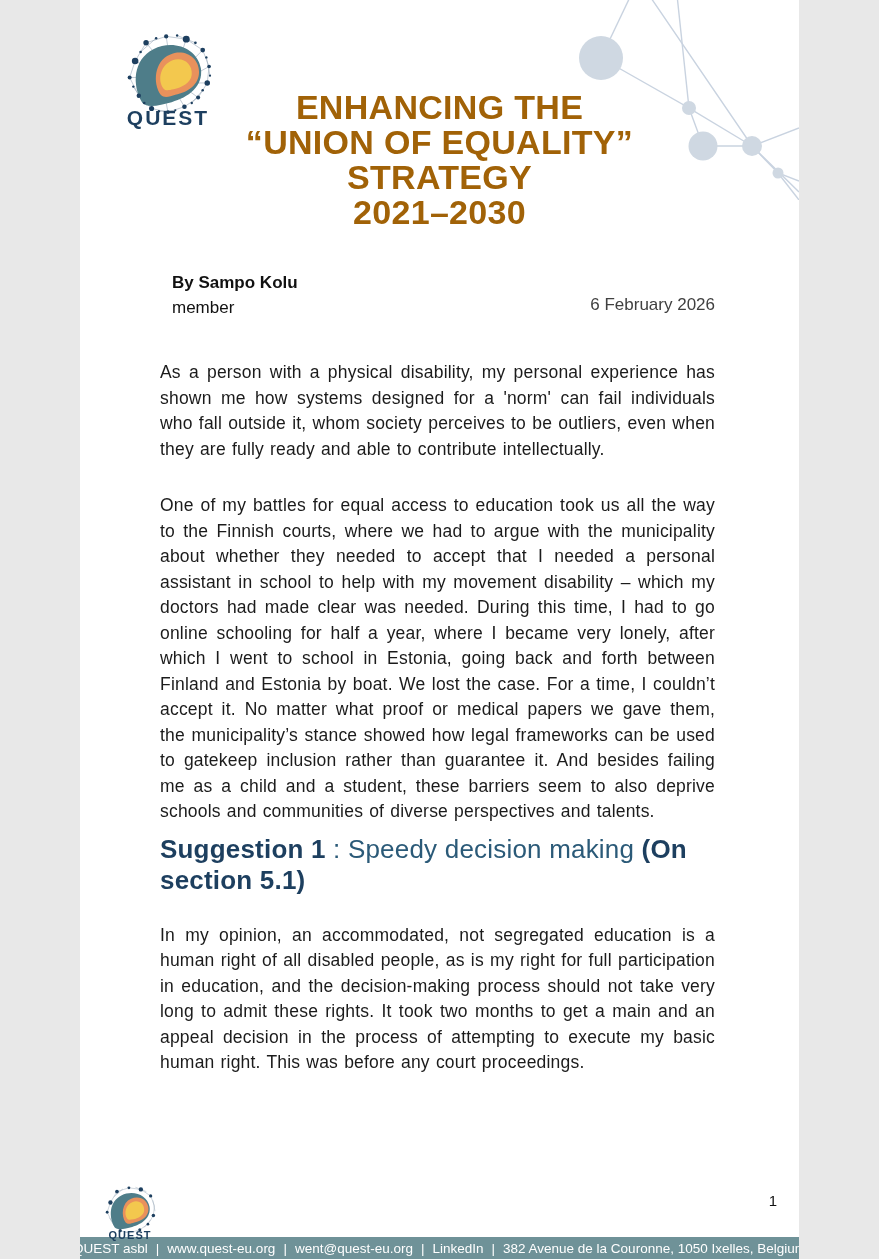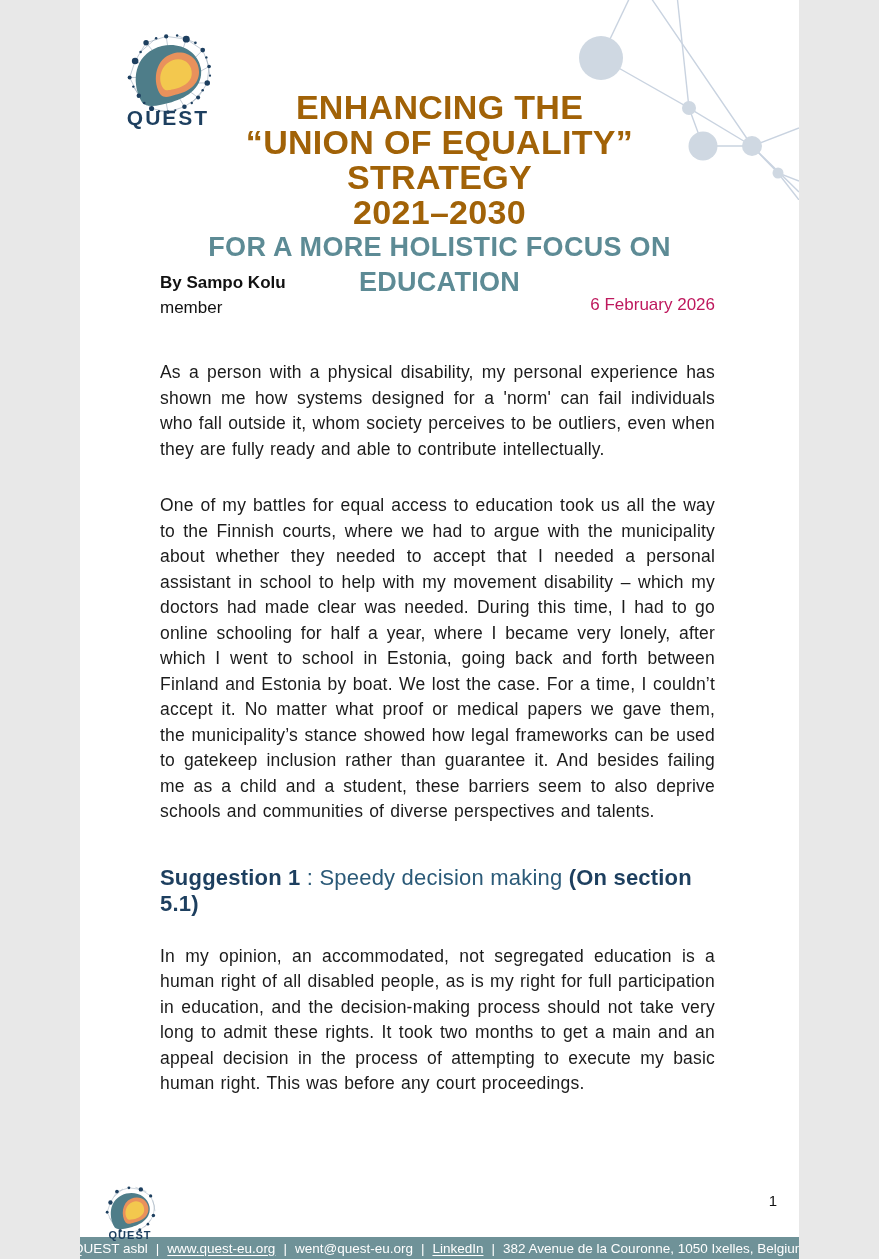--- a/index.html
+++ b/index.html
@@ -24,57 +24,57 @@
     line-height:35px; letter-spacing:0.3px;
   }
   .subtitle-line {
     font-size:27px; font-weight:bold; color:#5d8b95;
     line-height:35px; letter-spacing:0.3px;
   }
 
   
   .content { position:absolute; left:80px; right:84px; top:270px; }
 
-  .byline-row { display:flex; justify-content:space-between; align-items:flex-start; }
+  .byline-row { display:flex; justify-content:space-between; align-items:flex-start;margin-left:12px; }
   .byline-left { font-size:17px; line-height:25px; color:#111; }
   .byline-author { font-weight:bold; }
-  .byline-date { font-size:17px; color:#be185d; padding-top:25px; }
+  .byline-date { font-size:17px; color:#404040; padding-top:25px; }
 
   .para {
     margin-top:31px; font-size:17.5px; line-height:25.5px; color:#1b1b1b;
     text-align:justify; letter-spacing:0.2px; word-spacing:1px;
   }
   .para.first { margin-top:40px; }
   .para.last-of-section { margin-top:27px; }
 
   .section-heading {
     margin-top:21px; font-size:20px; color:#25496b; font-weight:normal;
     letter-spacing:0.2px;
   }
-  .suggestion-heading { margin-top:40px; font-size:22px; letter-spacing:0.2px; }
+  .suggestion-heading { margin-top:9px; font-size:26px; letter-spacing:0.2px; }
   .suggestion-label, .suggestion-paren { font-weight:bold; color:#1d3f5f; }
   .suggestion-rest { font-weight:normal; color:#2b5a78; }
 
   
   .footer-logo-box { position:absolute; left:14px; bottom:18px; width:72px; text-align:center; z-index:2; }
   .footer-logo-box svg { width:58px; height:50px; display:block; margin:0 auto; }
   .footer-logo-word { font-weight:bold; color:#1d3f5f; letter-spacing:1px; font-size:11px; margin-top:-5px; }
 
   .page-number { position:absolute; right:22px; top:1192px; font-size:15px; color:#111; }
 
   .footer-bar {
     position:absolute; left:0; right:0; bottom:0; height:22px;
     background:#6f9298; color:#ffffff; font-size:13.5px;
     display:flex; align-items:center; justify-content:center; gap:0;
     white-space:nowrap;
     margin-top:15px;
   }
   .footer-bar span { margin:0 5px; }
   .footer-bar .sep { margin:0 3px; }
-  .footer-link { text-decoration:underline; text-underline-offset:2px; cursor:pointer; }
+  .footer-link { text-underline-offset:2px; cursor:pointer; }
 </style>
 </head>
 <body>
 
 <div class="page">
 
   <svg class="deco-net" viewBox="0 0 262 200">
     <g stroke="#c9d3e0" stroke-width="1.4" fill="none">
       <path d="M94 -5 L64 58"></path>
       <path d="M64 58 L152 108 L166 146"></path>
@@ -131,21 +131,20 @@
           <circle cx="12" cy="62" r="1.3"></circle>
       </g>
     </svg>
     <div class="logo-word">QUEST</div>
   </div>
 
   <div class="title-block">
     <div class="title-line">ENHANCING THE</div>
     <div class="title-line">“UNION OF EQUALITY” STRATEGY</div>
     <div class="title-line">2021–2030</div>
-    <div class="subtitle-line">FOR A MORE HOLISTIC FOCUS ON EDUCATION</div>
   </div>
 
   <div class="content">
 
     <div class="byline-row">
       <div class="byline-left">
         <div class="byline-author">By Sampo Kolu</div>
         <div>member</div>
       </div>
       <div class="byline-date">6 February 2026</div>

